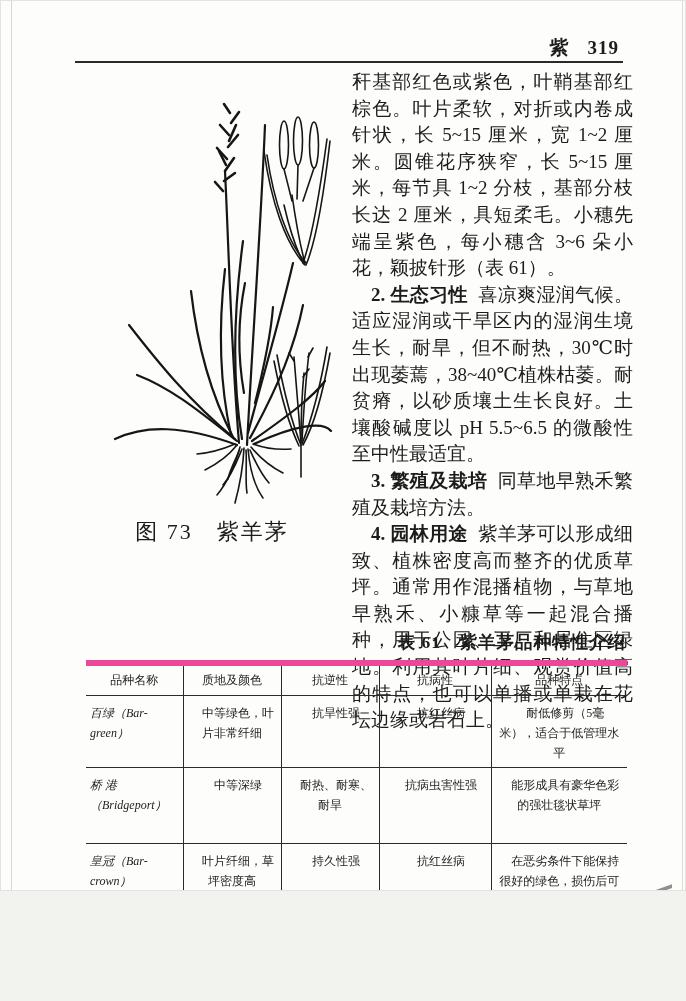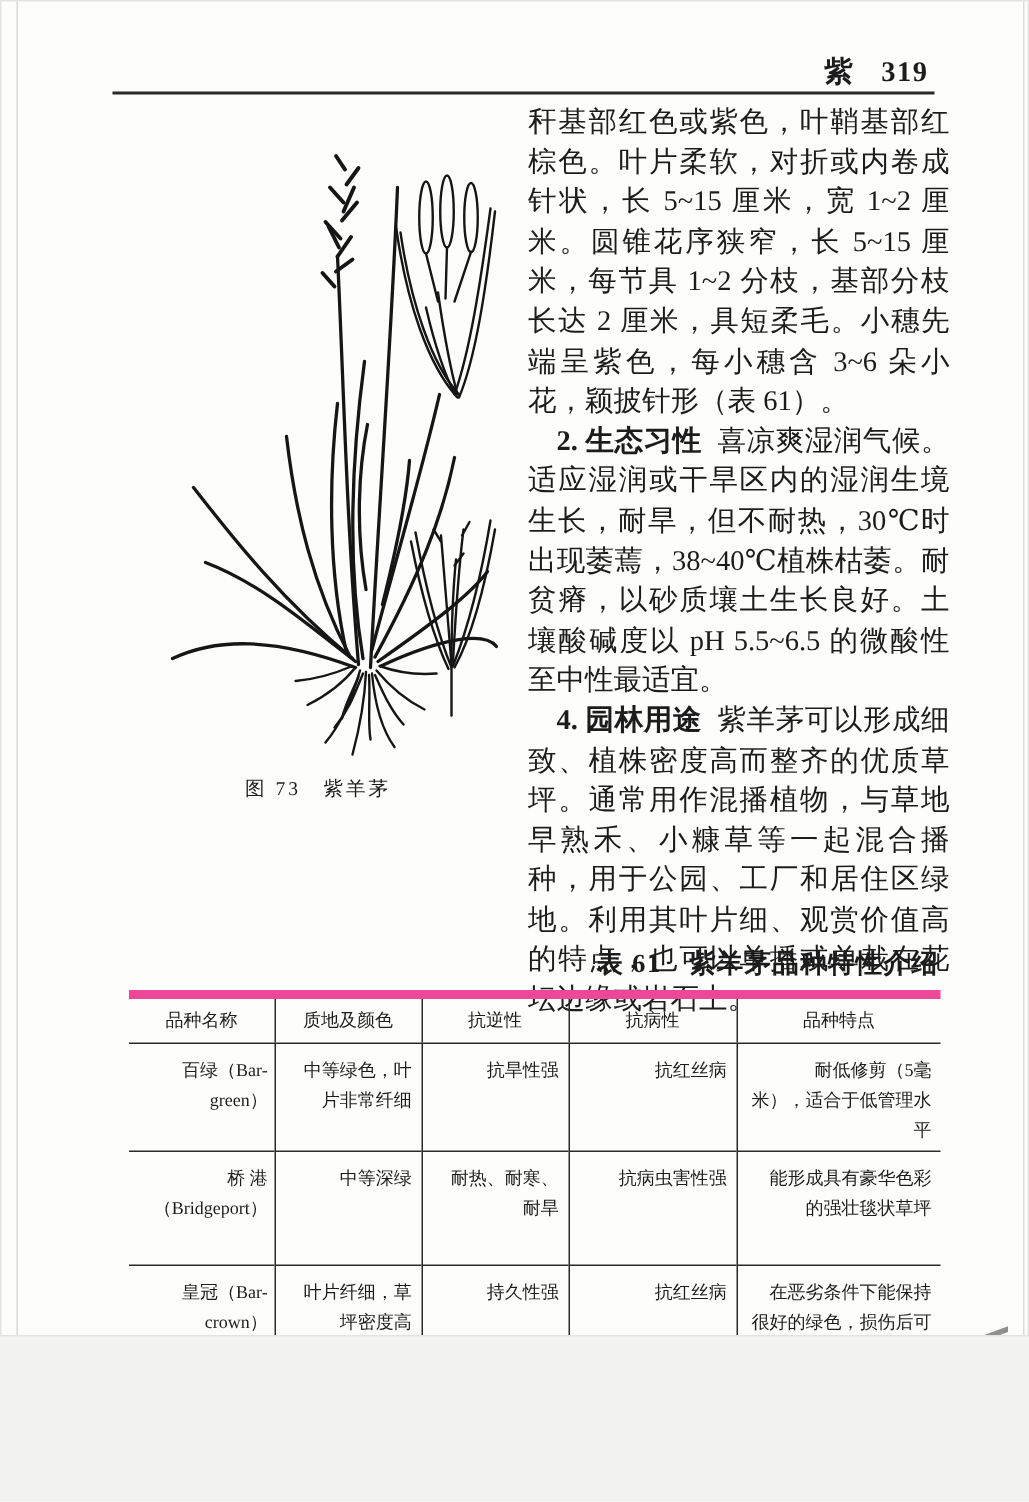--- a/index.html
+++ b/index.html
@@ -22,21 +22,21 @@
     font-size:19px; letter-spacing:1px; font-weight:bold;
   }
   .running-head .cat { margin-right:18px; font-weight:bold; }
   .head-rule { position:absolute; left:74px; top:60px; width:548px; height:2px; background:#2a2a2a; }
 
   
   .figure-wrap { position:absolute; left:86px; top:92px; width:248px; height:420px; }
   .figure-wrap svg { width:100%; height:100%; }
   .fig-caption {
     position:absolute; left:106px; top:516px; width:210px;
-    text-align:center; font-size:13px; letter-spacing:2px;
+    text-align:center; font-size:22px; letter-spacing:2px;
   }
 
   
   .body-col {
     position:absolute; left:351px; top:68px; width:281px;
     font-size:19px; line-height:26.6px;
     text-align:justify; text-justify:inter-character;
   }
   .body-col p { text-indent:0; }
   .body-col p.indent { text-indent:1em; }
@@ -56,23 +56,23 @@
   .data-table col.c1 { width:97px; }
   .data-table col.c2 { width:98px; }
   .data-table col.c3 { width:98px; }
   .data-table col.c4 { width:112px; }
   .data-table col.c5 { width:136px; }
   .data-table th {
     font-weight:normal; text-align:center; height:32px;
     border-bottom:1.5px solid #2a2a2a; padding:2px 4px;
   }
   .data-table td {
-    vertical-align:top; padding:7px 6px 4px 6px; text-align:right;
-  }
-  .data-table td.name { text-align:right; padding-left:4px; padding-right:4px; }
+    vertical-align:top; padding:7px 6px 4px 6px; text-align:center;
+  }
+  .data-table td.name { text-align:left; padding-left:4px; padding-right:4px;font-style:italic; }
   .data-table td.ind { text-indent:1em; }
   .data-table tr.r1 td { height:70px; }
   .data-table tr.r2 td { height:76px; border-top:1.5px solid #2a2a2a; }
   .data-table tr.r3 td { height:86px; border-top:1.5px solid #2a2a2a; }
   .data-table th + th, .data-table td + td { border-left:1.5px solid #2a2a2a; }
 
   
   .watermark {
     position:absolute; left:607px; top:915px; width:110px; height:40px;
     line-height:40px; text-align:center;
@@ -168,20 +168,21 @@
           <path d="M221,264 l5,-9"></path>
           <path d="M216,284 l6,-8"></path>
       </g>
     </svg>
   </div>
   <div class="fig-caption">图 73　紫羊茅</div>
 
   <div class="body-col">
     <p>秆基部红色或紫色，叶鞘基部红棕色。叶片柔软，对折或内卷成针状，长 5~15 厘米，宽 1~2 厘米。圆锥花序狭窄，长 5~15 厘米，每节具 1~2 分枝，基部分枝长达 2 厘米，具短柔毛。小穗先端呈紫色，每小穗含 3~6 朵小花，颖披针形（表 61）。</p>
     <p class="indent"><span class="para-label">2. 生态习性</span><span>喜凉爽湿润气候。适应湿润或干旱区内的湿润生境生长，耐旱，但不耐热，30℃时出现萎蔫，38~40℃植株枯萎。耐贫瘠，以砂质壤土生长良好。土壤酸碱度以 pH 5.5~6.5 的微酸性至中性最适宜。</span></p>
+    <p class="indent"><span class="para-label">3. 繁殖及栽培</span><span>同草地早熟禾繁殖及栽培方法。</span></p>
     <p class="indent"><span class="para-label">4. 园林用途</span><span>紫羊茅可以形成细致、植株密度高而整齐的优质草坪。通常用作混播植物，与草地早熟禾、小糠草等一起混合播种，用于公园、工厂和居住区绿地。利用其叶片细、观赏价值高的特点，也可以单播或单栽在花坛边缘或岩石上。</span></p>
   </div>
 
   <div class="table-title">表 61　紫羊茅品种特性介绍</div>
 
   <div class="table-zone">
     <table class="data-table">
       <colgroup>
           <col class="c1">
           <col class="c2">

